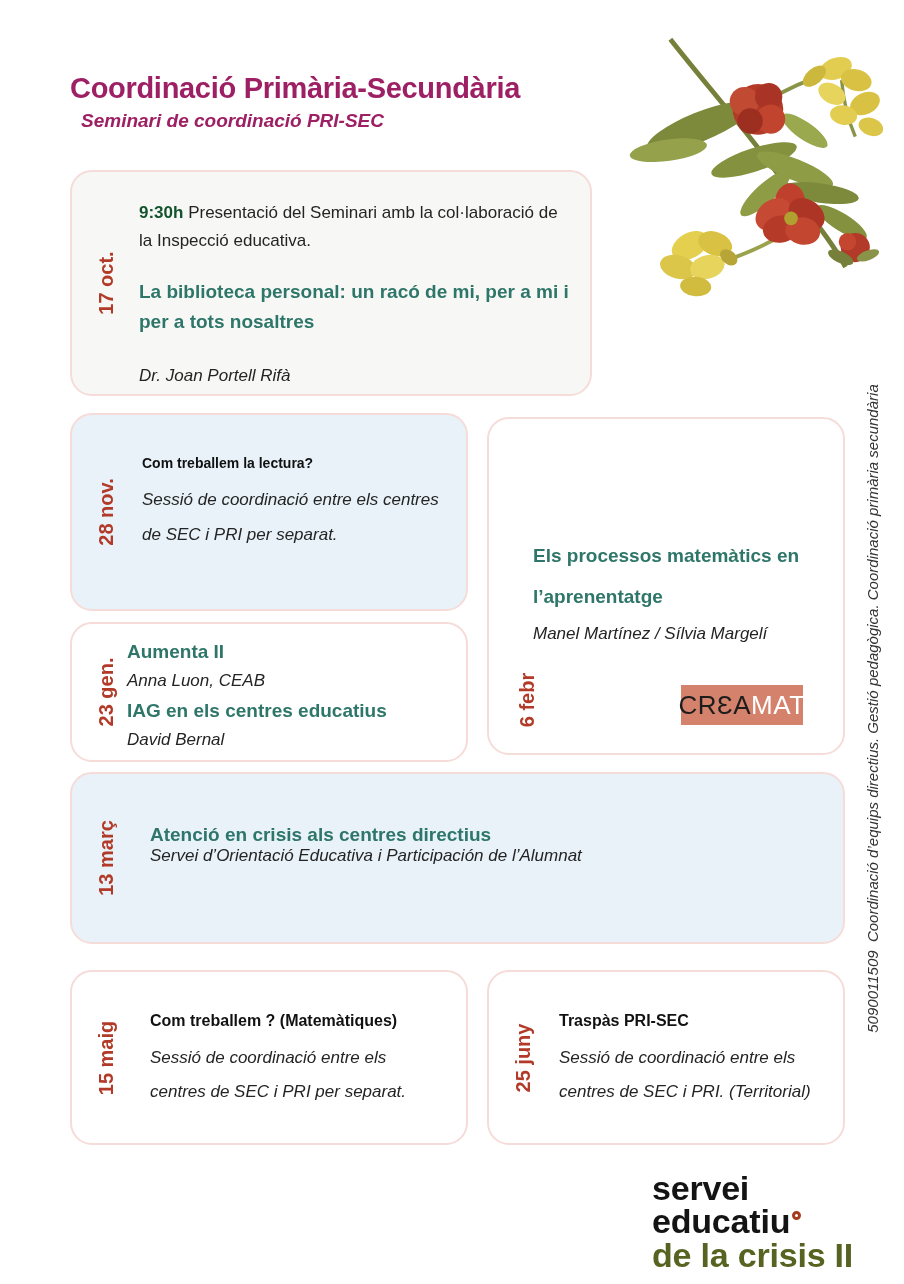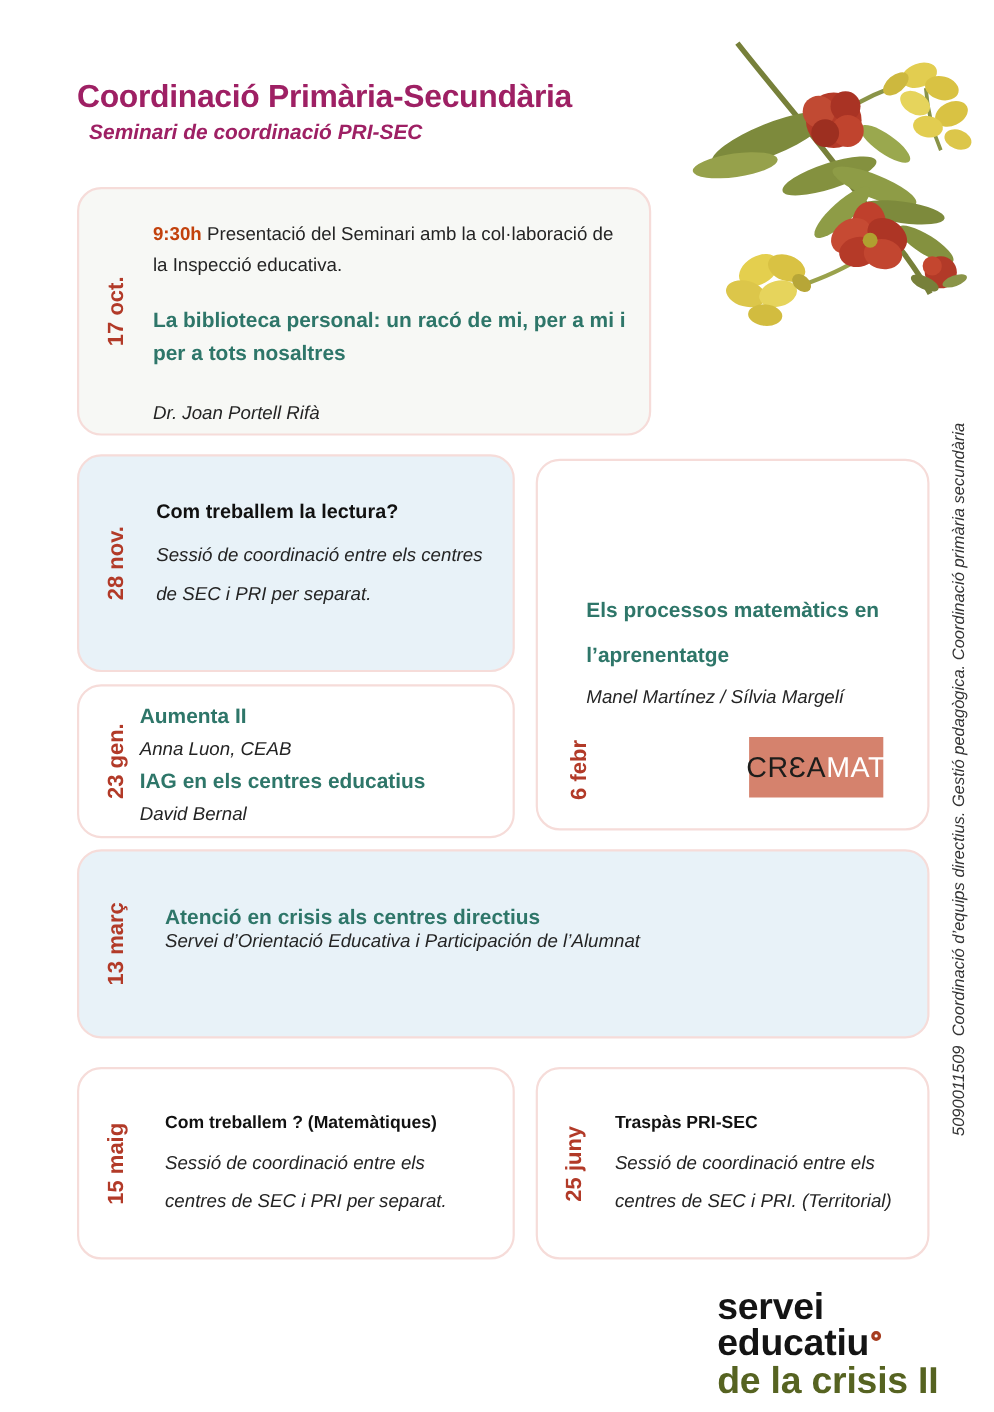--- a/index.html
+++ b/index.html
@@ -47,38 +47,38 @@
     transform: translate(-50%, -50%) rotate(-90deg);
     color: #b23a28; font-weight: bold; font-size: 20px;
     white-space: nowrap;
   }
   .card4 .card-date { left: 38px; top: 84%; }
 
   .teal { color: #2e7669; font-weight: bold; }
 
   .card1 .content { padding: 27px 18px 0 67px; }
   .card1 .intro   { font-size: 17px; line-height: 1.62; color: #242424; max-width: 458px; }
-  .card1 .intro b { color: #c2410c; }
+  .card1 .intro b { color: #14532d; }
   .card1 .heading { margin-top: 23px; font-size: 19px; line-height: 1.55; max-width: 465px; }
   .card1 .speaker { margin-top: 30px; font-style: italic; font-size: 17px; color: #242424; }
 
   .card2 .content { padding: 40px 12px 0 70px; }
-  .card2 .heading { font-size: 18px; font-weight: bold; color: #111; }
+  .card2 .heading { font-size: 14px; font-weight: bold; color: #111; }
   .card2 .desc    { margin-top: 12px; font-style: italic; font-size: 17px; line-height: 2.05; max-width: 318px; color: #242424; }
 
   .card3 .content { padding: 15px 12px 0 55px; }
   .card3 .h-teal  { font-size: 19px; margin-top: 2px; }
   .card3 .speaker { font-style: italic; font-size: 17px; margin: 8px 0 9px; color: #242424; }
 
   .card4 .content { padding: 116px 18px 0 44px; }
   .card4 .heading { font-size: 19px; line-height: 2.18; max-width: 298px; }
   .card4 .speaker { margin-top: 6px; font-style: italic; font-size: 17px; color: #242424; }
   .creamat {
     position: absolute; right: 40px; bottom: 28px;
-    width: 122px; height: 55px;
+    width: 122px; height: 40px;
     background: #d5826d;
     display: flex; align-items: center; justify-content: center;
     font-size: 26px; letter-spacing: 0.5px; font-weight: normal;
   }
   .creamat .dark  { color: #1d1d1b; }
   .creamat .light { color: #ffffff; }
 
   .card5 .content { padding: 50px 20px 0 78px; }
   .card5 .heading { font-size: 19px; }
   .card5 .speaker { font-style: italic; font-size: 17px; color: #242424; }

